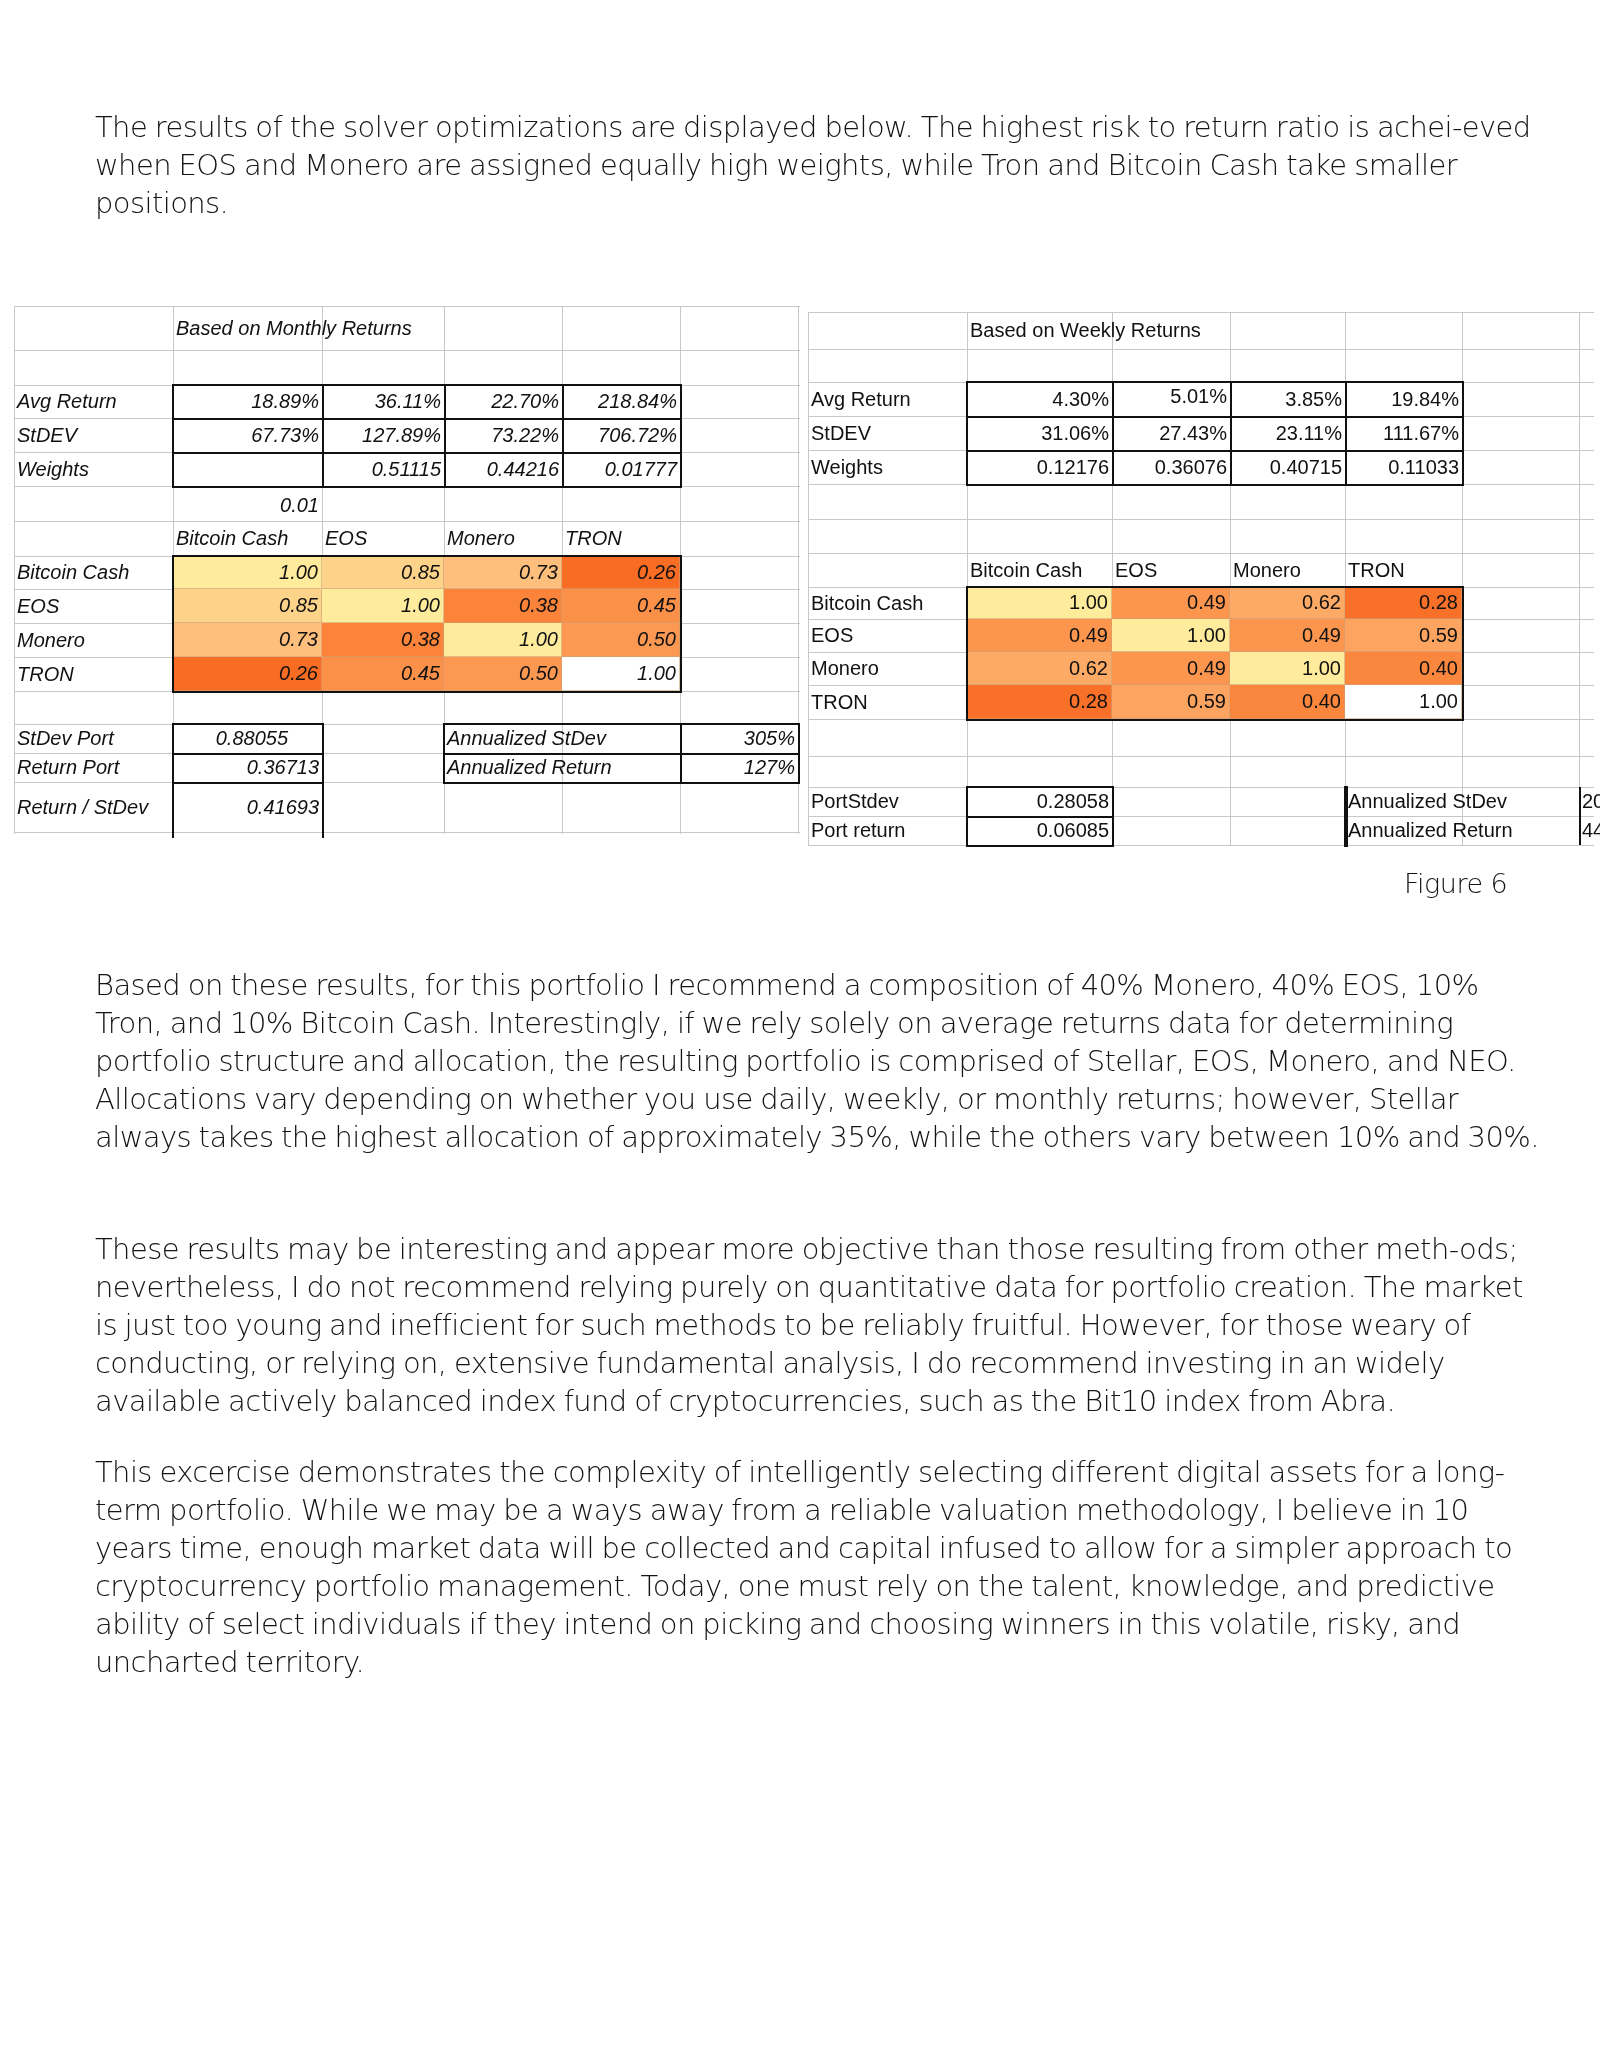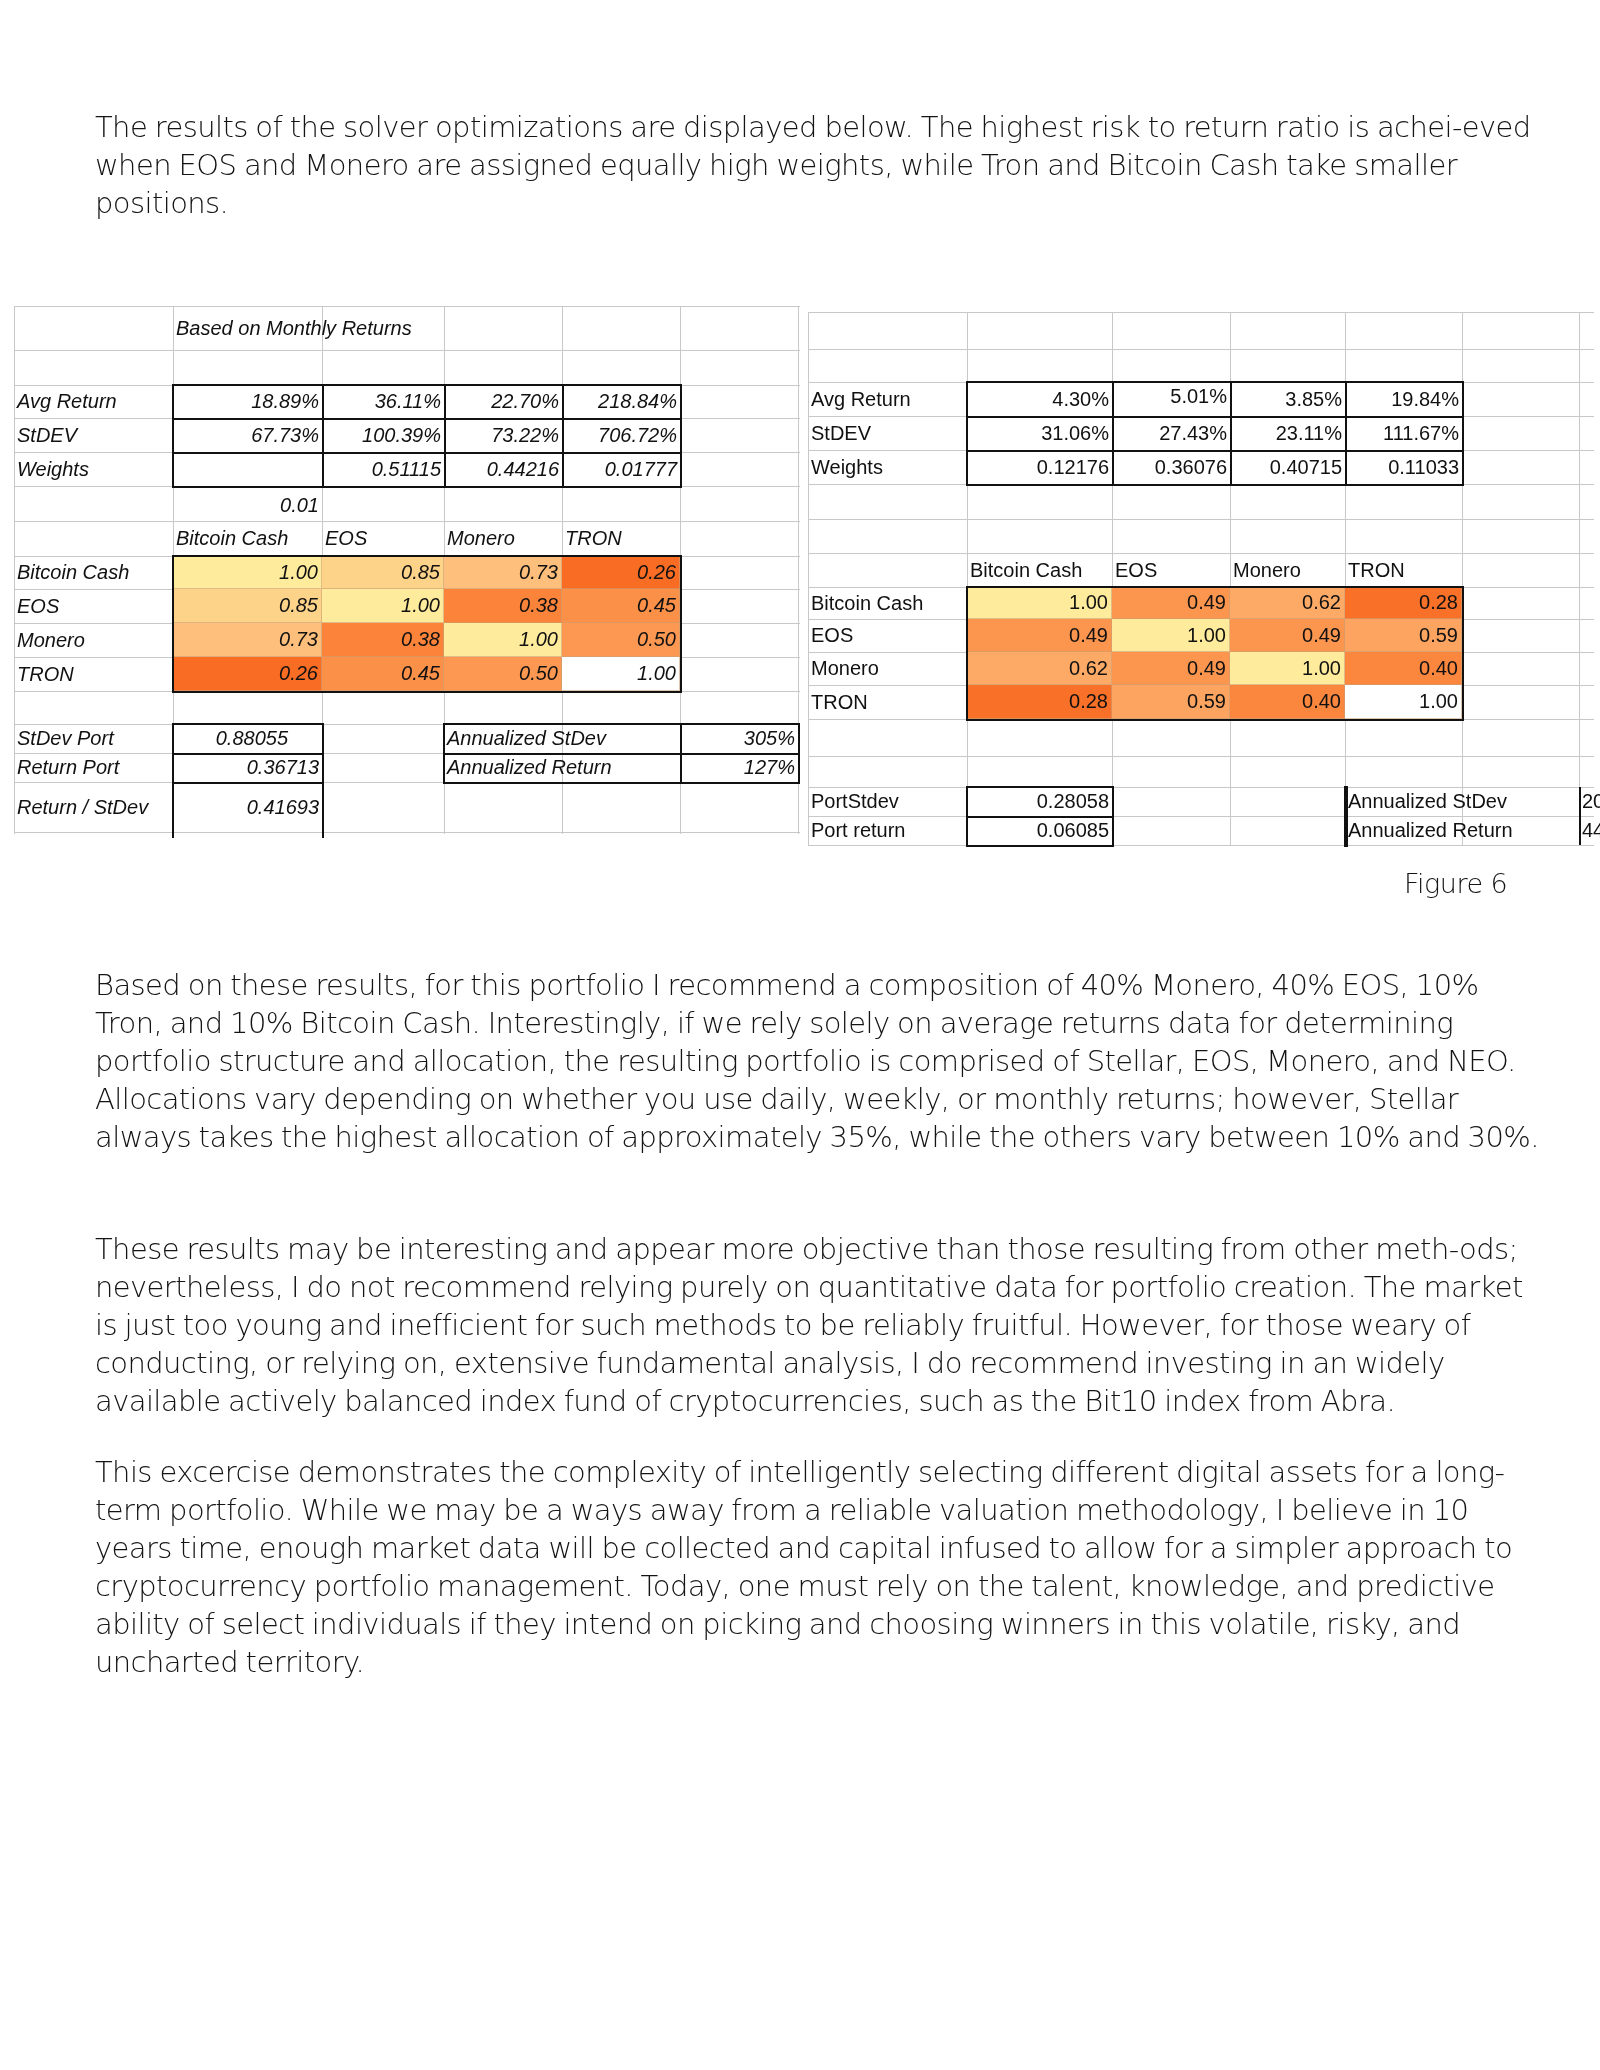--- a/index.html
+++ b/index.html
@@ -51,21 +51,21 @@
     <div class="gh" style="top: 476px; width: 786px;"></div>
     <div class="gh" style="top: 526px; width: 786px;"></div>
     <div class="cell l" style="left: 159px; top: 0px; width: 389px; height: 44px;">Based on Monthly Returns</div>
     <div class="cell l" style="left: 0px; top: 79px; width: 159px; height: 33px;">Avg Return</div>
     <div class="cell r" style="left: 159px; top: 79px; width: 149px; height: 33px;">18.89%</div>
     <div class="cell r" style="left: 308px; top: 79px; width: 122px; height: 33px;">36.11%</div>
     <div class="cell r" style="left: 430px; top: 79px; width: 118px; height: 33px;">22.70%</div>
     <div class="cell r" style="left: 548px; top: 79px; width: 118px; height: 33px;">218.84%</div>
     <div class="cell l" style="left: 0px; top: 112px; width: 159px; height: 34px;">StDEV</div>
     <div class="cell r" style="left: 159px; top: 112px; width: 149px; height: 34px;">67.73%</div>
-    <div class="cell r" style="left: 308px; top: 112px; width: 122px; height: 34px;">100.39%</div>
+    <div class="cell r" style="left: 308px; top: 112px; width: 122px; height: 34px;">127.89%</div>
     <div class="cell r" style="left: 430px; top: 112px; width: 118px; height: 34px;">73.22%</div>
     <div class="cell r" style="left: 548px; top: 112px; width: 118px; height: 34px;">706.72%</div>
     <div class="cell l" style="left: 0px; top: 146px; width: 159px; height: 34px;">Weights</div>
     <div class="cell r" style="left: 159px; top: 146px; width: 149px; height: 34px; margin-top: 36px;">0.01</div>
     <div class="cell r" style="left: 308px; top: 146px; width: 122px; height: 34px;">0.51115</div>
     <div class="cell r" style="left: 430px; top: 146px; width: 118px; height: 34px;">0.44216</div>
     <div class="cell r" style="left: 548px; top: 146px; width: 118px; height: 34px;">0.01777</div>
     <div class="box" style="left: 158px; top: 78px; width: 510px; height: 104px;"></div>
     <div class="boxline-v" style="left: 308px; top: 79px; height: 101px;"></div>
     <div class="boxline-v" style="left: 430px; top: 79px; height: 101px;"></div>
@@ -132,20 +132,21 @@
     <div class="gh" style="top: 241px; width: 786px;"></div>
     <div class="gh" style="top: 275px; width: 786px;"></div>
     <div class="gh" style="top: 307px; width: 786px;"></div>
     <div class="gh" style="top: 340px; width: 786px;"></div>
     <div class="gh" style="top: 373px; width: 786px;"></div>
     <div class="gh" style="top: 407px; width: 786px;"></div>
     <div class="gh" style="top: 444px; width: 786px;"></div>
     <div class="gh" style="top: 475px; width: 786px;"></div>
     <div class="gh" style="top: 504px; width: 786px;"></div>
     <div class="gh" style="top: 533px; width: 786px;"></div>
+    <div class="cell l" style="left: 159px; top: 0px; width: 378px; height: 37px;">Based on Weekly Returns</div>
     <div class="cell l" style="left: 0px; top: 70px; width: 159px; height: 34px;">Avg Return</div>
     <div class="cell r" style="left: 159px; top: 70px; width: 145px; height: 34px;">4.30%</div>
     <div class="cell r" style="left: 304px; top: 70px; width: 118px; height: 28px;">5.01%</div>
     <div class="cell r" style="left: 422px; top: 70px; width: 115px; height: 34px;">3.85%</div>
     <div class="cell r" style="left: 537px; top: 70px; width: 117px; height: 34px;">19.84%</div>
     <div class="cell l" style="left: 0px; top: 104px; width: 159px; height: 34px;">StDEV</div>
     <div class="cell r" style="left: 159px; top: 104px; width: 145px; height: 34px;">31.06%</div>
     <div class="cell r" style="left: 304px; top: 104px; width: 118px; height: 34px;">27.43%</div>
     <div class="cell r" style="left: 422px; top: 104px; width: 115px; height: 34px;">23.11%</div>
     <div class="cell r" style="left: 537px; top: 104px; width: 117px; height: 34px;">111.67%</div>

